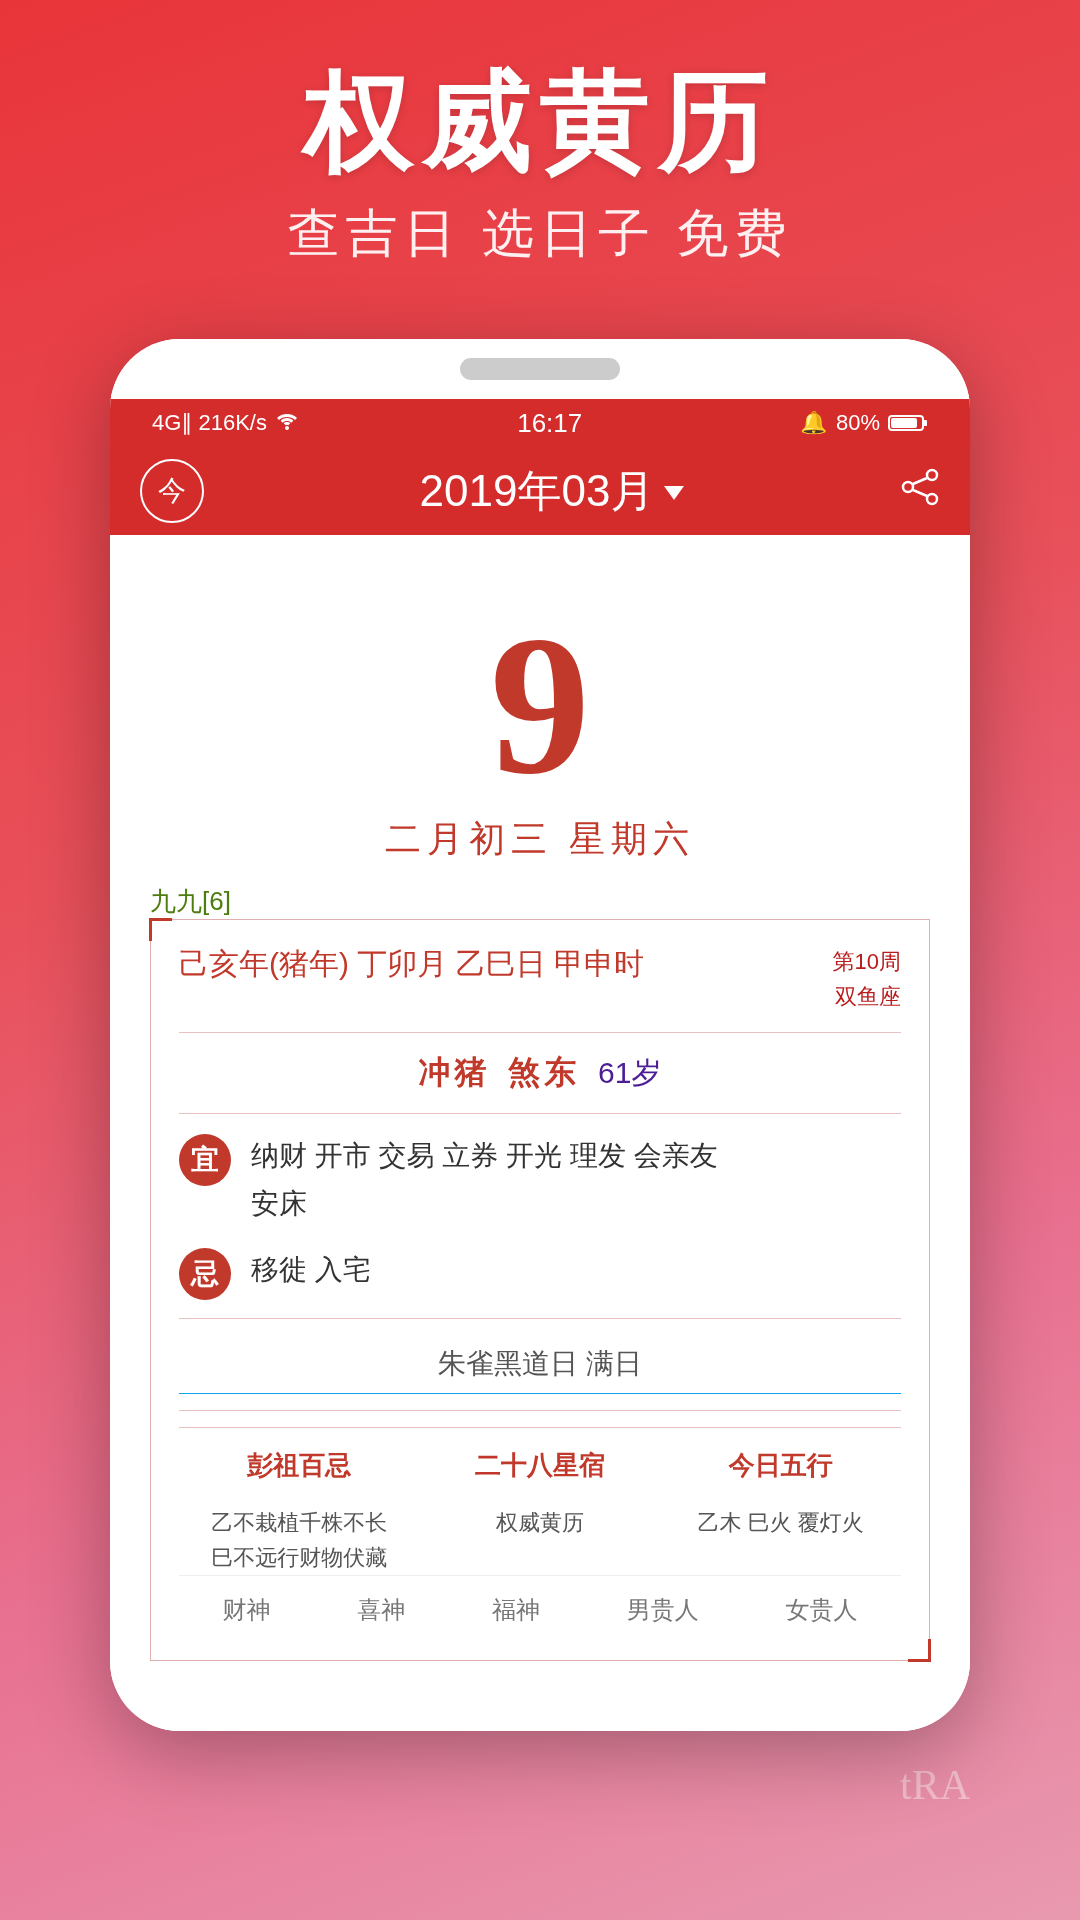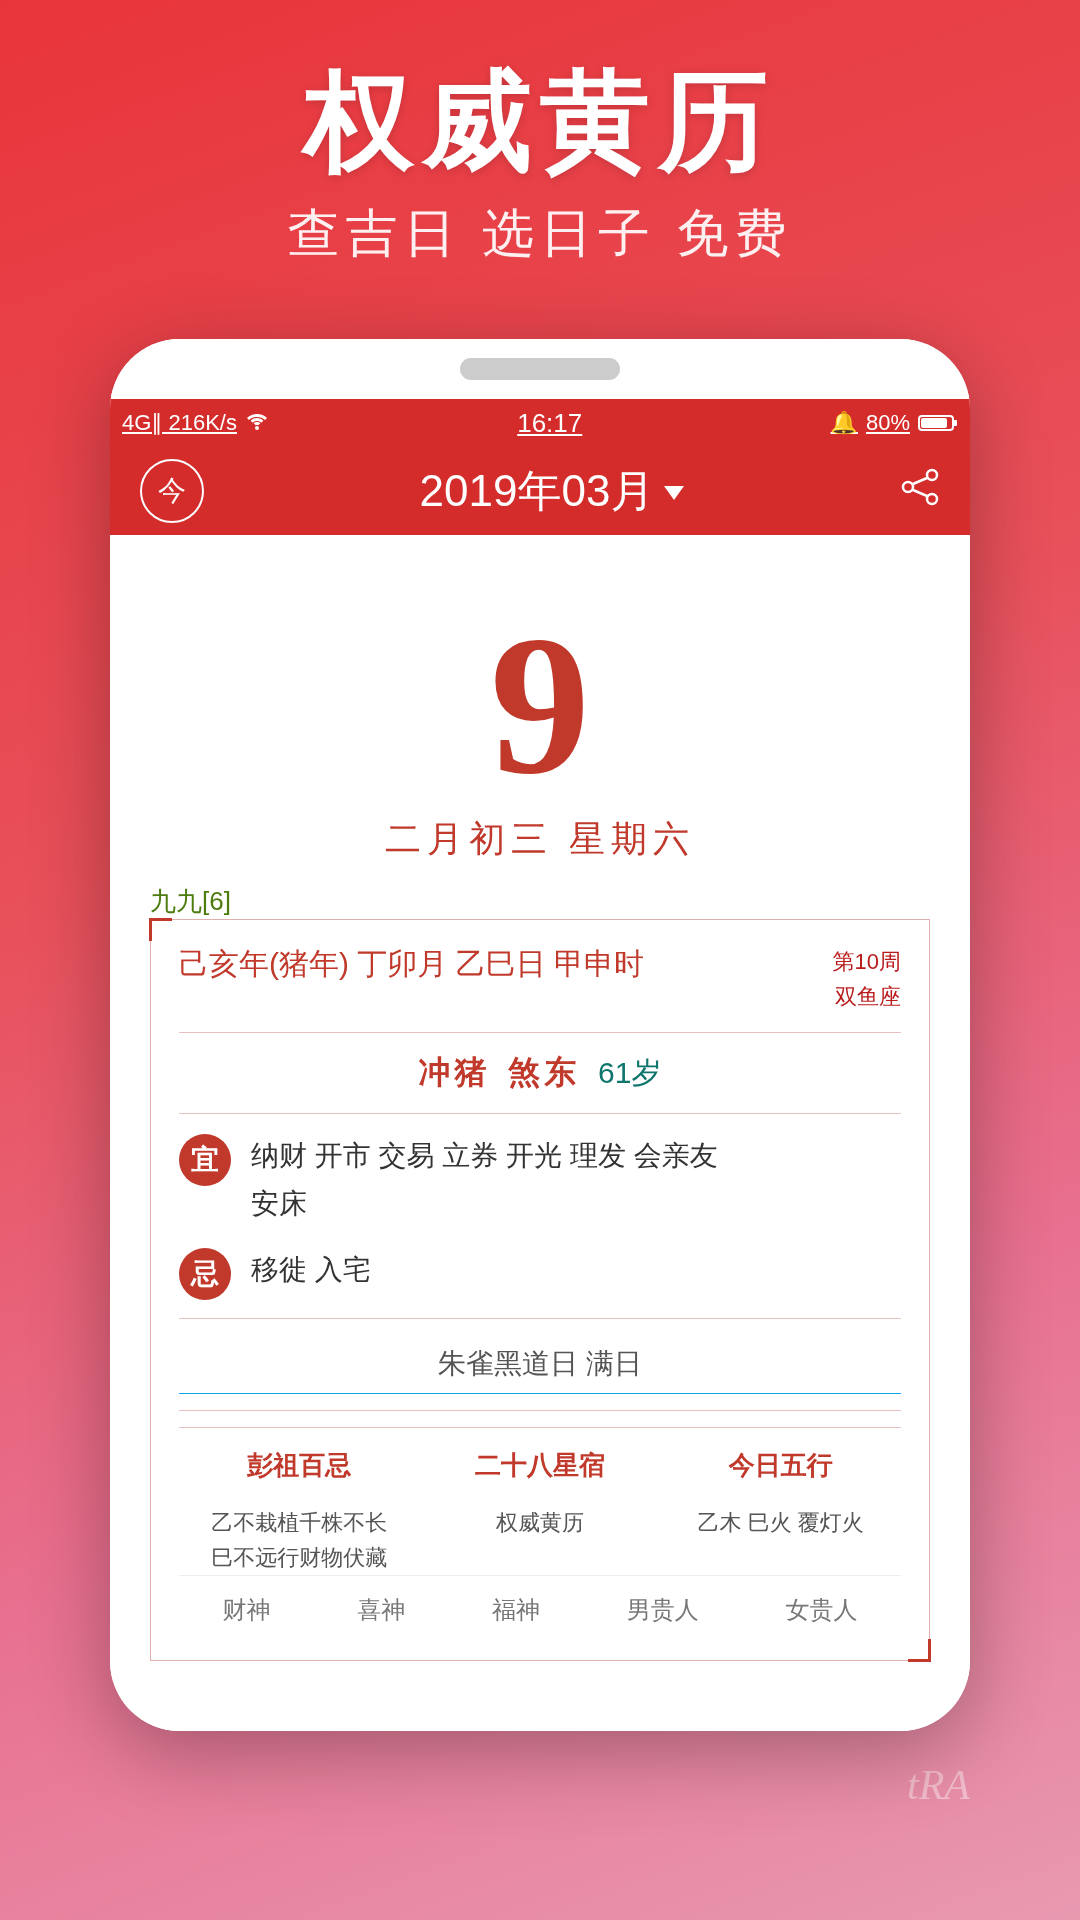--- a/index.html
+++ b/index.html
@@ -64,25 +64,24 @@
       background: #ccc;
       border-radius: 11px;
     }
 
     
     .status-bar {
       background: #d42b2b;
       display: flex;
       justify-content: space-between;
       align-items: center;
-      padding: 0 12px;
+      padding: 0 42px;
       height: 48px;
       color: white;
       font-size: 22px;
-      text-decoration: underline;
     }
     .status-left { display: flex; align-items: center; gap: 8px; }
     .status-center { font-size: 26px; font-weight: 500; }
     .status-right { display: flex; align-items: center; gap: 8px; }
 
     
     .app-header {
       background: #d42b2b;
       display: flex;
       justify-content: space-between;
@@ -207,21 +206,21 @@
       margin-bottom: 18px;
     }
     .chong-text {
       font-size: 32px;
       color: #c0392b;
       font-weight: 600;
       letter-spacing: 4px;
     }
     .chong-age {
       font-size: 30px;
-      color: #0f766e;
+      color: #4c1d95;
     }
 
     .yi-ji-row {
       display: flex;
       align-items: flex-start;
       margin-bottom: 18px;
       gap: 20px;
     }
     .yi-badge, .ji-badge {
       width: 52px;
@@ -307,21 +306,20 @@
     
     .bottom-area {
       margin-top: 30px;
       display: flex;
       align-items: center;
       justify-content: flex-end;
       width: 860px;
     }
     .watermark {
       font-size: 42px;
-      font-style: italic;
       color: rgba(255,255,255,0.4);
       font-family: Georgia, serif;
     }
   </style>
 </head>
 <body>
 
 <div class="top-section">
   <div class="main-title">权威黄历</div>
   <div class="sub-title">查吉日 选日子 免费</div>

